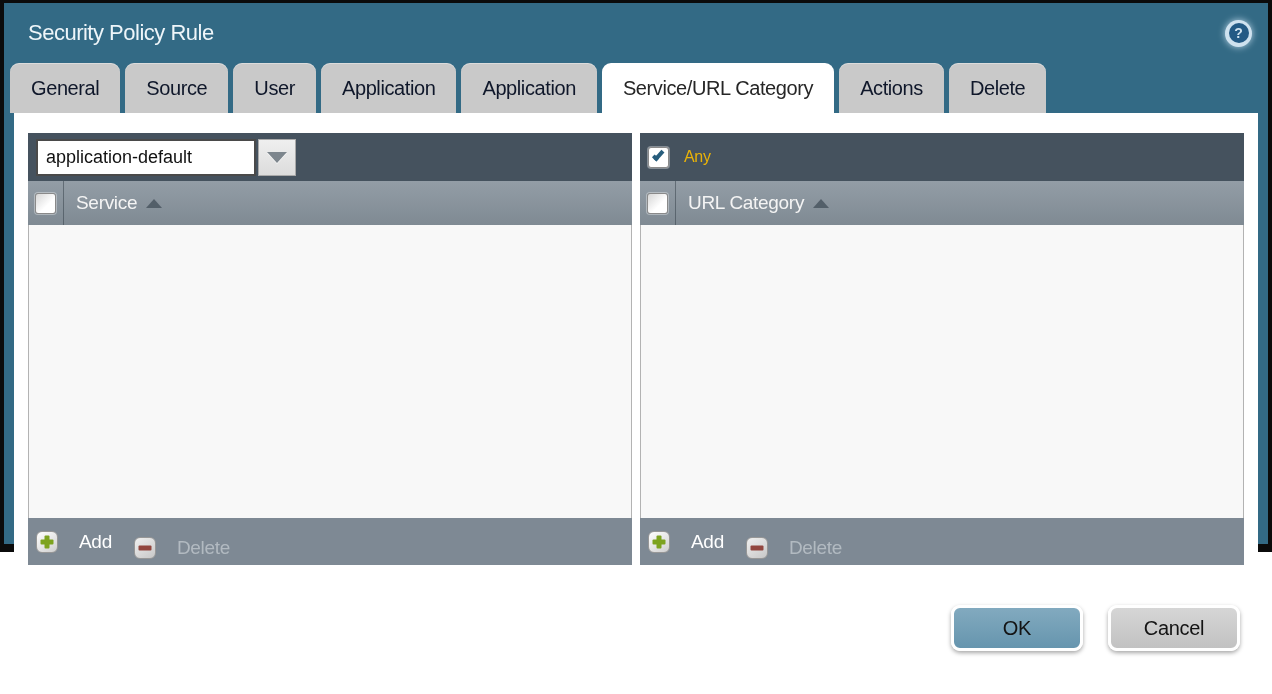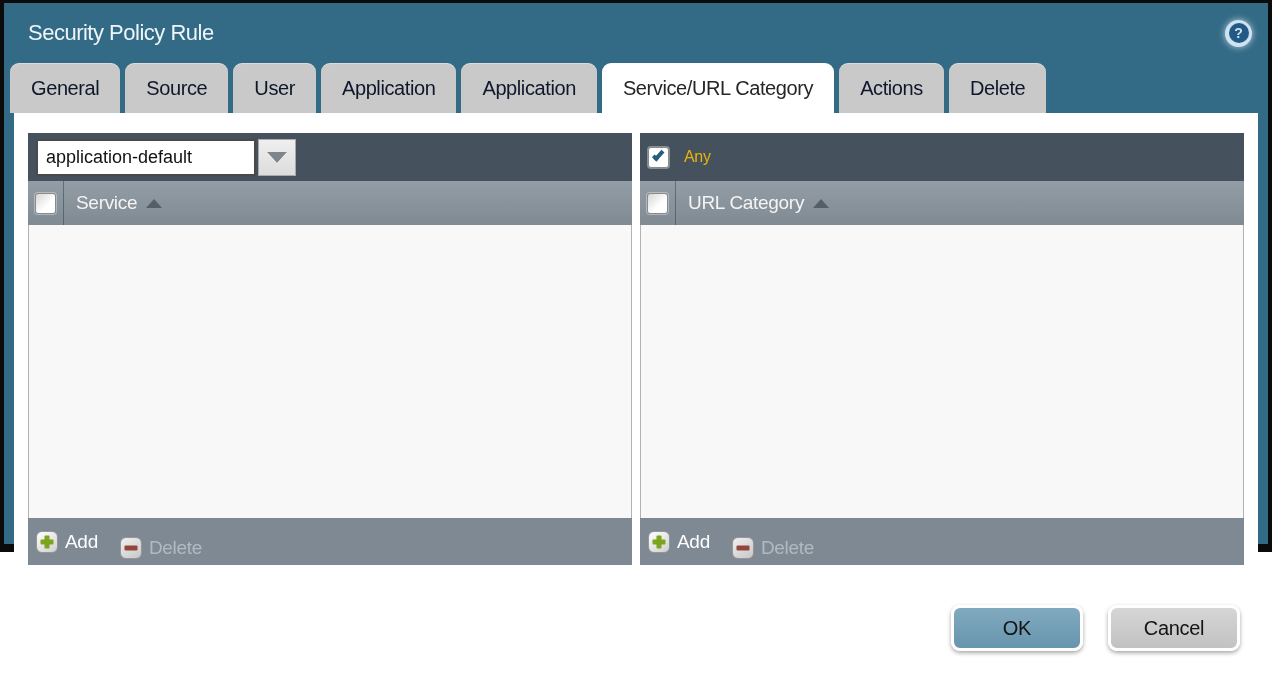--- a/index.html
+++ b/index.html
@@ -116,21 +116,21 @@
   
   .panel-body{
     flex:1 1 auto; background:#f8f8f8;
     border-left:1px solid #b3b3b3; border-right:1px solid #b3b3b3;
   }
   
   .panel-footer{
     flex:0 0 47px; background:#7E8994;
     display:flex; align-items:center; padding:0 8px; gap:22px;
   }
-  .tool-btn{ display:flex; align-items:center; gap:7px; cursor:pointer; }
+  .tool-btn{ display:flex; align-items:center; gap:21px; cursor:pointer; }
   .tool-btn .tb-label{ font-size:19px; color:#ffffff; letter-spacing:-0.3px; }
   .tool-btn.disabled{ cursor:default;margin-top:13px; }
   .tool-btn.disabled .tb-label{ color:#b2bac1; }
   .sq-icon{
     width:22px; height:22px; border-radius:6px; position:relative;
     background:linear-gradient(145deg,#ffffff,#cfcfcf);
     border:1px solid #979797; flex:0 0 auto;
   }
   .sq-icon.dim{ background:linear-gradient(145deg,#f0f0f0,#c7c7c7); }
   .plus-h,.minus-h{

